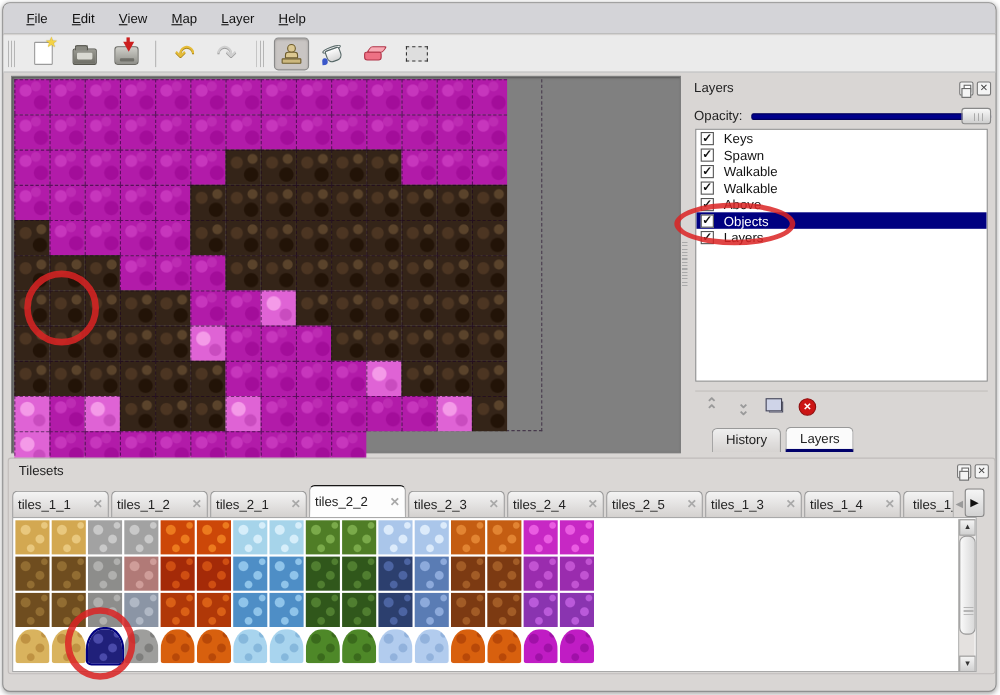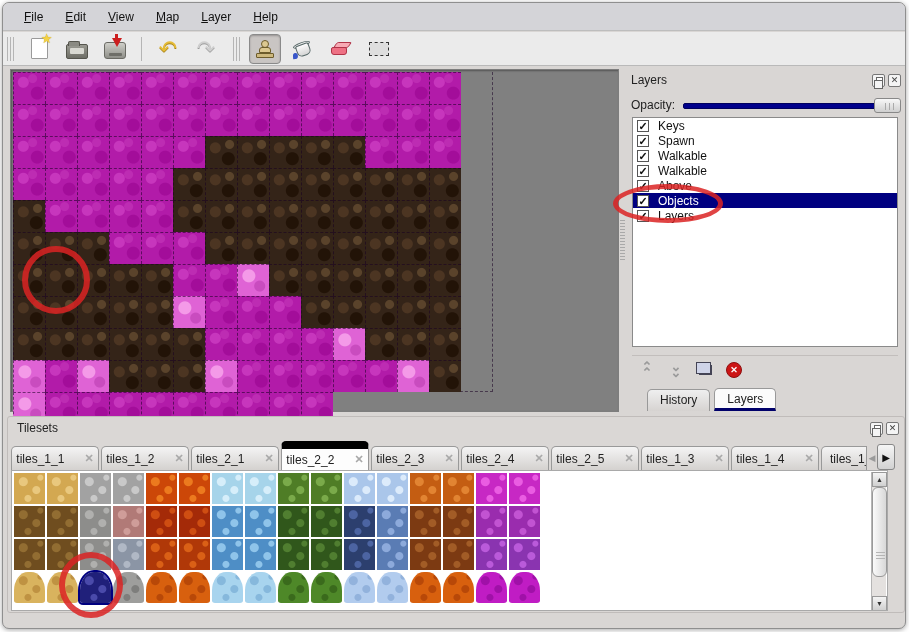--- a/index.html
+++ b/index.html
@@ -105,21 +105,21 @@
   .tilesets-panel { position:absolute; left:4px; top:413px; width:898px; height:197px; background:#dad7d5;
                     border:1px solid #c0bcba; border-radius:3px; }
   .ts-header { position:absolute; left:0; top:2px; width:100%; height:18px; display:flex; align-items:center; }
   .ts-header .panel-title { margin-left:9px; flex:1; }
   .ts-tabbar { position:absolute; left:3px; top:24px; width:890px; height:29px; display:flex; align-items:flex-end; }
   .ts-tab { height:24px; display:flex; align-items:center; justify-content:center; gap:20px; width:88px; flex:0 0 auto;
             border:1px solid #999; border-bottom:none; border-radius:5px 5px 0 0;
             background:linear-gradient(#f4f4f4,#d4d1cf); margin-right:2px; overflow:hidden; }
   .ts-tab .tlabel { font-size:12px; color:#222; white-space:nowrap; }
   .ts-tab .tclose { font-size:11px; color:#a9a9a9; font-weight:bold; }
-  .ts-tab.active { height:29px; background:#fdfdfd; border-top:8px solid #000000; }
+  .ts-tab.active { height:29px; background:#fdfdfd; border-top:1px solid #000000; }
   .ts-tab.truncated { width:46px; margin-right:0; border-radius:5px 0 0 0; justify-content:flex-start; padding-left:8px; }
   .ts-scroll-left { width:10px; height:24px; display:flex; align-items:center; justify-content:center; font-size:9px; color:#9a9a9a; }
   .ts-scroll-right { width:18px; height:26px; border:1px solid #888; border-radius:3px; background:linear-gradient(#f6f6f6,#d2d2d2);
                      display:flex; align-items:center; justify-content:center; font-size:10px; color:#111; }
   .ts-content { position:absolute; left:3px; top:53px; width:877px; height:141px; background:#fff; border:1px solid #a9a9a9; overflow:hidden; }
   .tile-grid { position:absolute; left:1px; top:1px; width:530px; }
   .trow { display:flex; }
   .tcell { width:31px; height:31px; margin:1px; background-color:var(--b);
     background-image:radial-gradient(circle at 30% 28%, var(--s) 0 4px, transparent 5px),
                      radial-gradient(circle at 72% 55%, var(--s) 0 3.5px, transparent 4.5px),

